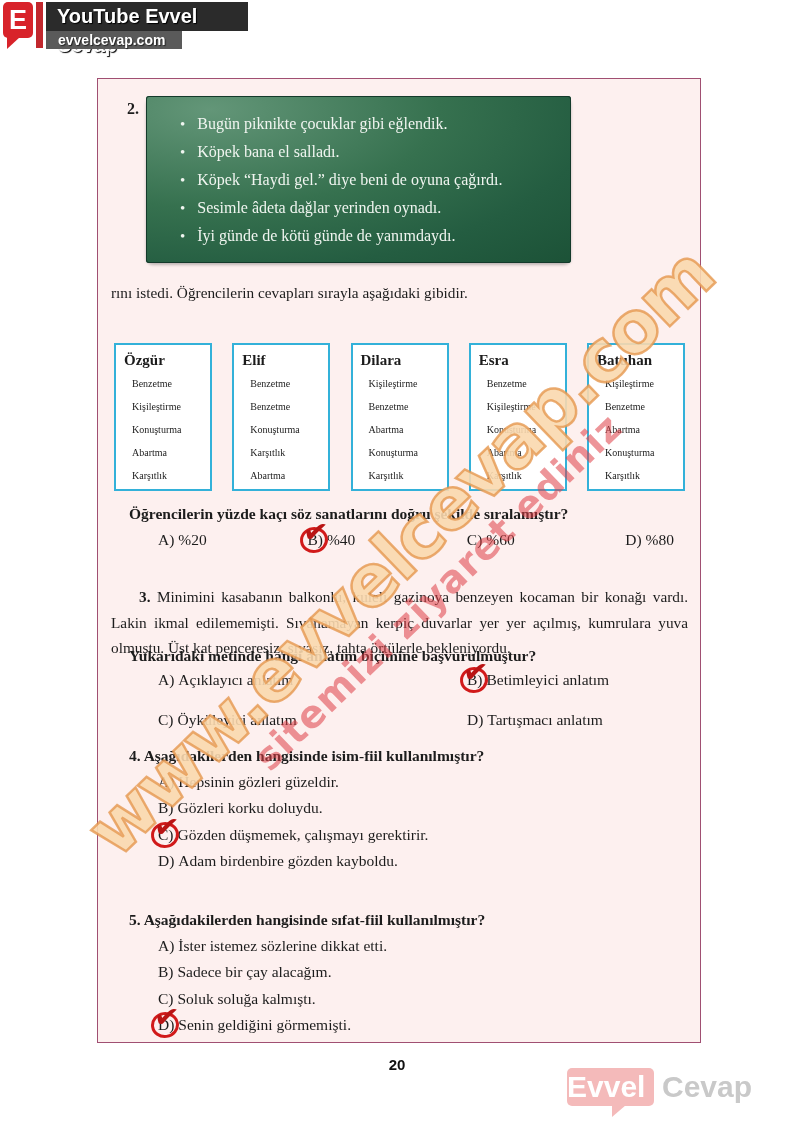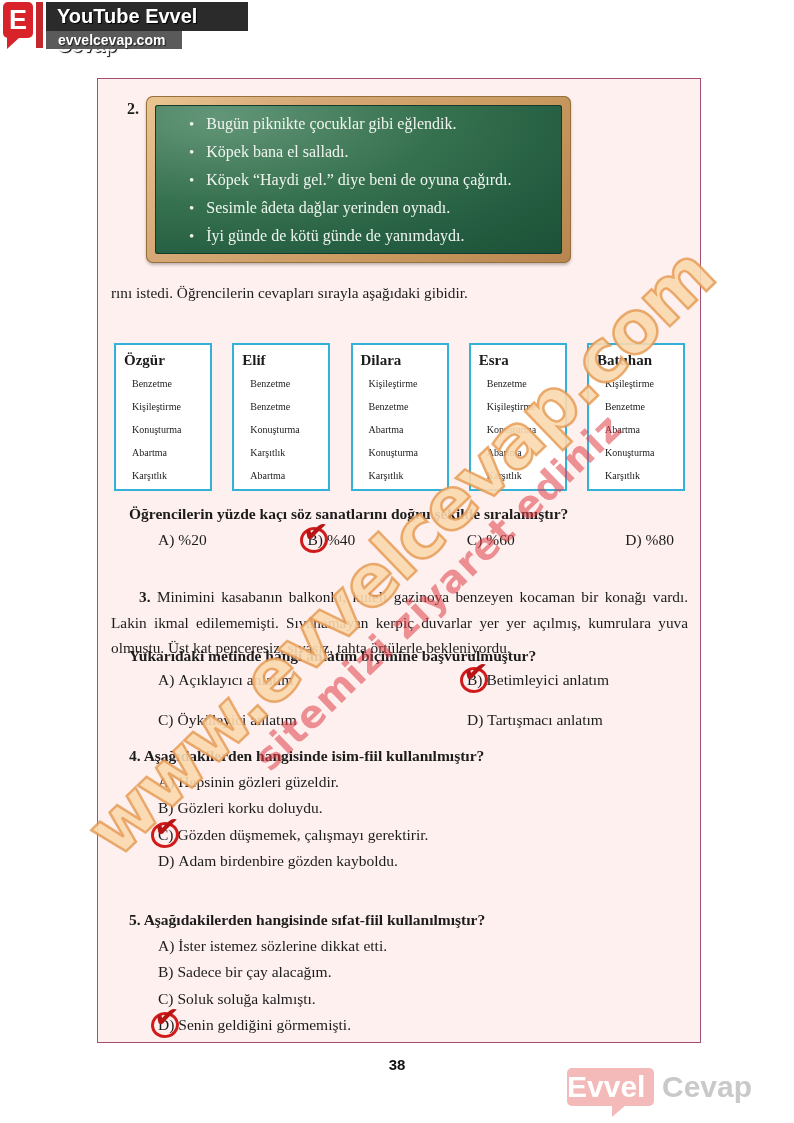--- a/index.html
+++ b/index.html
@@ -22,21 +22,21 @@
               color:#fff; font:bold 14px/18px "Liberation Sans", sans-serif; padding-left:12px;
               text-shadow:1px 1px 1px #222; }
 
   
   .page-box { position:absolute; left:97px; top:78px; width:604px; height:965px;
               background:#fdf0ef; border:1.5px solid #a04f72; }
 
   
   .q-number { position:absolute; left:29px; top:21px; font-weight:bold; font-size:16px; }
   .chalkboard { position:absolute; left:48px; top:17px; width:425px; height:167px;
-                border-radius:7px; padding:9px;
+                border-radius:7px; 
                 background:linear-gradient(135deg,#eac592 0%,#d6a876 28%,#cb9d63 60%,#b8854e 100%);
                 box-shadow:inset 0 0 0 1px #96703d, 0 2px 3px rgba(0,0,0,.25); }
   .board { width:100%; height:100%; border-radius:3px;
            background:radial-gradient(ellipse at 15% 8%, #639678 0%, #36714f 45%, #245d41 75%, #1c5237 100%);
            box-shadow:inset 0 0 0 1px #143a2b;
            display:flex; flex-direction:column; justify-content:center;
            padding:6px 8px 6px 34px; }
   .board-line { color:#f0f5f0; font-size:16px; line-height:28px; white-space:nowrap; }
   .board-line::before { content:"•"; margin-right:12px; font-size:15px; }
 
@@ -274,20 +274,20 @@
         <span>D)</span>
       </span><span>Senin geldiğini görmemişti.</span>
     </div>
   </div>
 
 </div>
 
 <div class="wm wm-large">www.evvelcevap.com</div>
 <div class="wm wm-small">sitemizi ziyaret ediniz</div>
 
-<div class="page-num">38</div>
+<div class="page-num">20</div>
 <div class="footer-logo">
   <div class="fl-bubble">
     <span>Evvel</span>
     <div class="fl-tail"></div>
   </div>
   <span class="fl-gray">Cevap</span>
 </div>
 
 </body></html>

